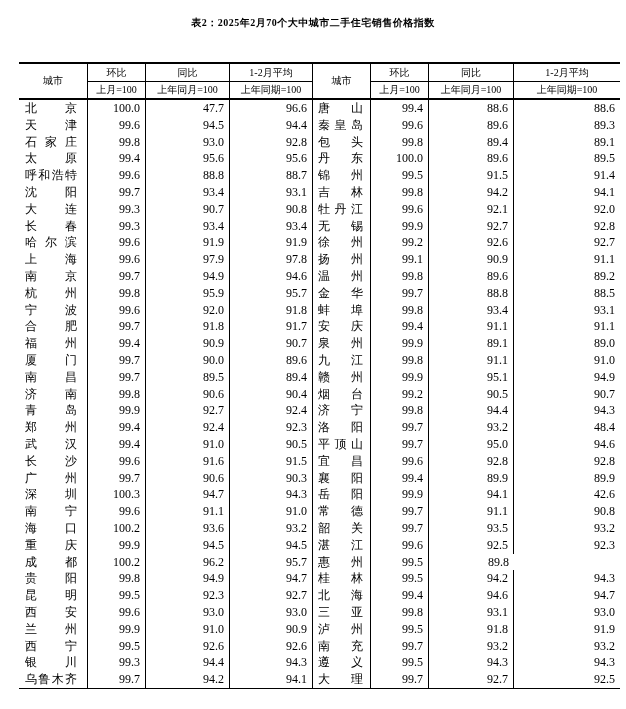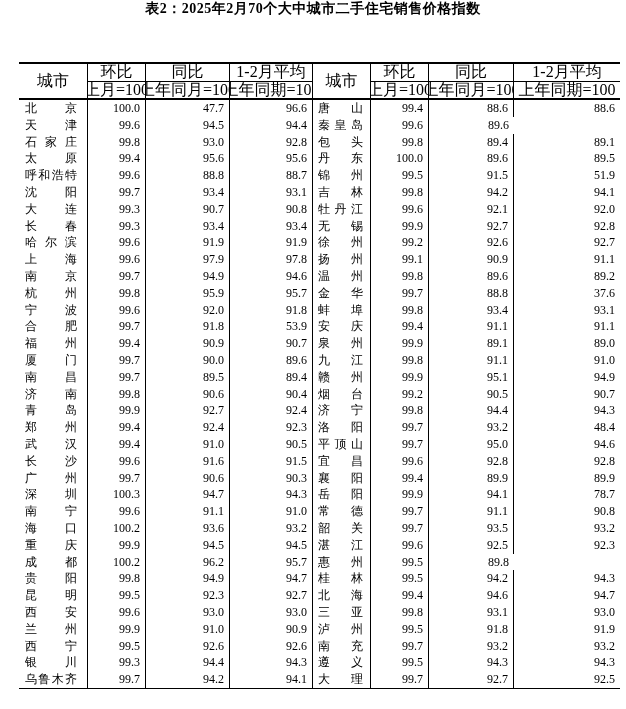--- a/index.html
+++ b/index.html
@@ -10,39 +10,39 @@
     color: #000000;
     overflow: hidden;
   }
   #page {
     position: relative;
     width: 626px; height: 709px;
     background: #ffffff;
   }
   #title {
     position: absolute;
-    top: 0; left: 0;
+    top: 16px; left: 0;
     width: 626px;
     text-align: center;
-    font-size: 14px;
+    font-size: 10px;
     font-weight: bold;
     letter-spacing: 0.5px;
   }
   #table-wrap {
     position: absolute;
     left: 19px; top: 62px;
     width: 601px;
     border-top: 2px solid #000;
   }
   #table-header {
     display: grid;
     grid-template-columns: 69px 58px 84px 83px 58px 58px 85px 106px;
     grid-template-rows: 17px 17px;
     border-bottom: 2px solid #000;
-    font-size: 16px;
+    font-size: 10px;
   }
   #table-header > div {
     display: flex;
     align-items: center;
     justify-content: center;
     border-right: 1px solid #000;
     white-space: nowrap;
     overflow: hidden;
   }
   #table-header > div.no-r { border-right: none; }
@@ -126,20 +126,21 @@
       <div class="c-num">99.6</div>
       <div class="c-num">94.5</div>
       <div class="c-num">94.4</div>
       <div class="c-city c-city-r">
             <span>秦</span>
             <span>皇</span>
             <span>岛</span>
           </div>
       <div class="c-num">99.6</div>
       <div class="c-num">89.6</div>
+      <div class="c-num">89.3</div>
     </div>
         <div class="trow">
       <div class="c-city c-city-l">
             <span>石</span>
             <span>家</span>
             <span>庄</span>
           </div>
       <div class="c-num">99.8</div>
       <div class="c-num">93.0</div>
       <div class="c-num">92.8</div>
@@ -176,21 +177,21 @@
           </div>
       <div class="c-num">99.6</div>
       <div class="c-num">88.8</div>
       <div class="c-num">88.7</div>
       <div class="c-city c-city-r">
             <span>锦</span>
             <span>州</span>
           </div>
       <div class="c-num">99.5</div>
       <div class="c-num">91.5</div>
-      <div class="c-num">51.9</div>
+      <div class="c-num">91.4</div>
     </div>
         <div class="trow">
       <div class="c-city c-city-l">
             <span>沈</span>
             <span>阳</span>
           </div>
       <div class="c-num">99.7</div>
       <div class="c-num">93.4</div>
       <div class="c-num">93.1</div>
       <div class="c-city c-city-r">
@@ -290,21 +291,21 @@
           </div>
       <div class="c-num">99.8</div>
       <div class="c-num">95.9</div>
       <div class="c-num">95.7</div>
       <div class="c-city c-city-r">
             <span>金</span>
             <span>华</span>
           </div>
       <div class="c-num">99.7</div>
       <div class="c-num">88.8</div>
-      <div class="c-num">37.6</div>
+      <div class="c-num">88.5</div>
     </div>
         <div class="trow">
       <div class="c-city c-city-l">
             <span>宁</span>
             <span>波</span>
           </div>
       <div class="c-num">99.6</div>
       <div class="c-num">92.0</div>
       <div class="c-num">91.8</div>
       <div class="c-city c-city-r">
@@ -315,21 +316,21 @@
       <div class="c-num">93.4</div>
       <div class="c-num">93.1</div>
     </div>
         <div class="trow">
       <div class="c-city c-city-l">
             <span>合</span>
             <span>肥</span>
           </div>
       <div class="c-num">99.7</div>
       <div class="c-num">91.8</div>
-      <div class="c-num">53.9</div>
+      <div class="c-num">91.7</div>
       <div class="c-city c-city-r">
             <span>安</span>
             <span>庆</span>
           </div>
       <div class="c-num">99.4</div>
       <div class="c-num">91.1</div>
       <div class="c-num">91.1</div>
     </div>
         <div class="trow">
       <div class="c-city c-city-l">
@@ -483,21 +484,21 @@
           </div>
       <div class="c-num">100.3</div>
       <div class="c-num">94.7</div>
       <div class="c-num">94.3</div>
       <div class="c-city c-city-r">
             <span>岳</span>
             <span>阳</span>
           </div>
       <div class="c-num">99.9</div>
       <div class="c-num">94.1</div>
-      <div class="c-num">78.7</div>
+      <div class="c-num">42.6</div>
     </div>
         <div class="trow">
       <div class="c-city c-city-l">
             <span>南</span>
             <span>宁</span>
           </div>
       <div class="c-num">99.6</div>
       <div class="c-num">91.1</div>
       <div class="c-num">91.0</div>
       <div class="c-city c-city-r">

